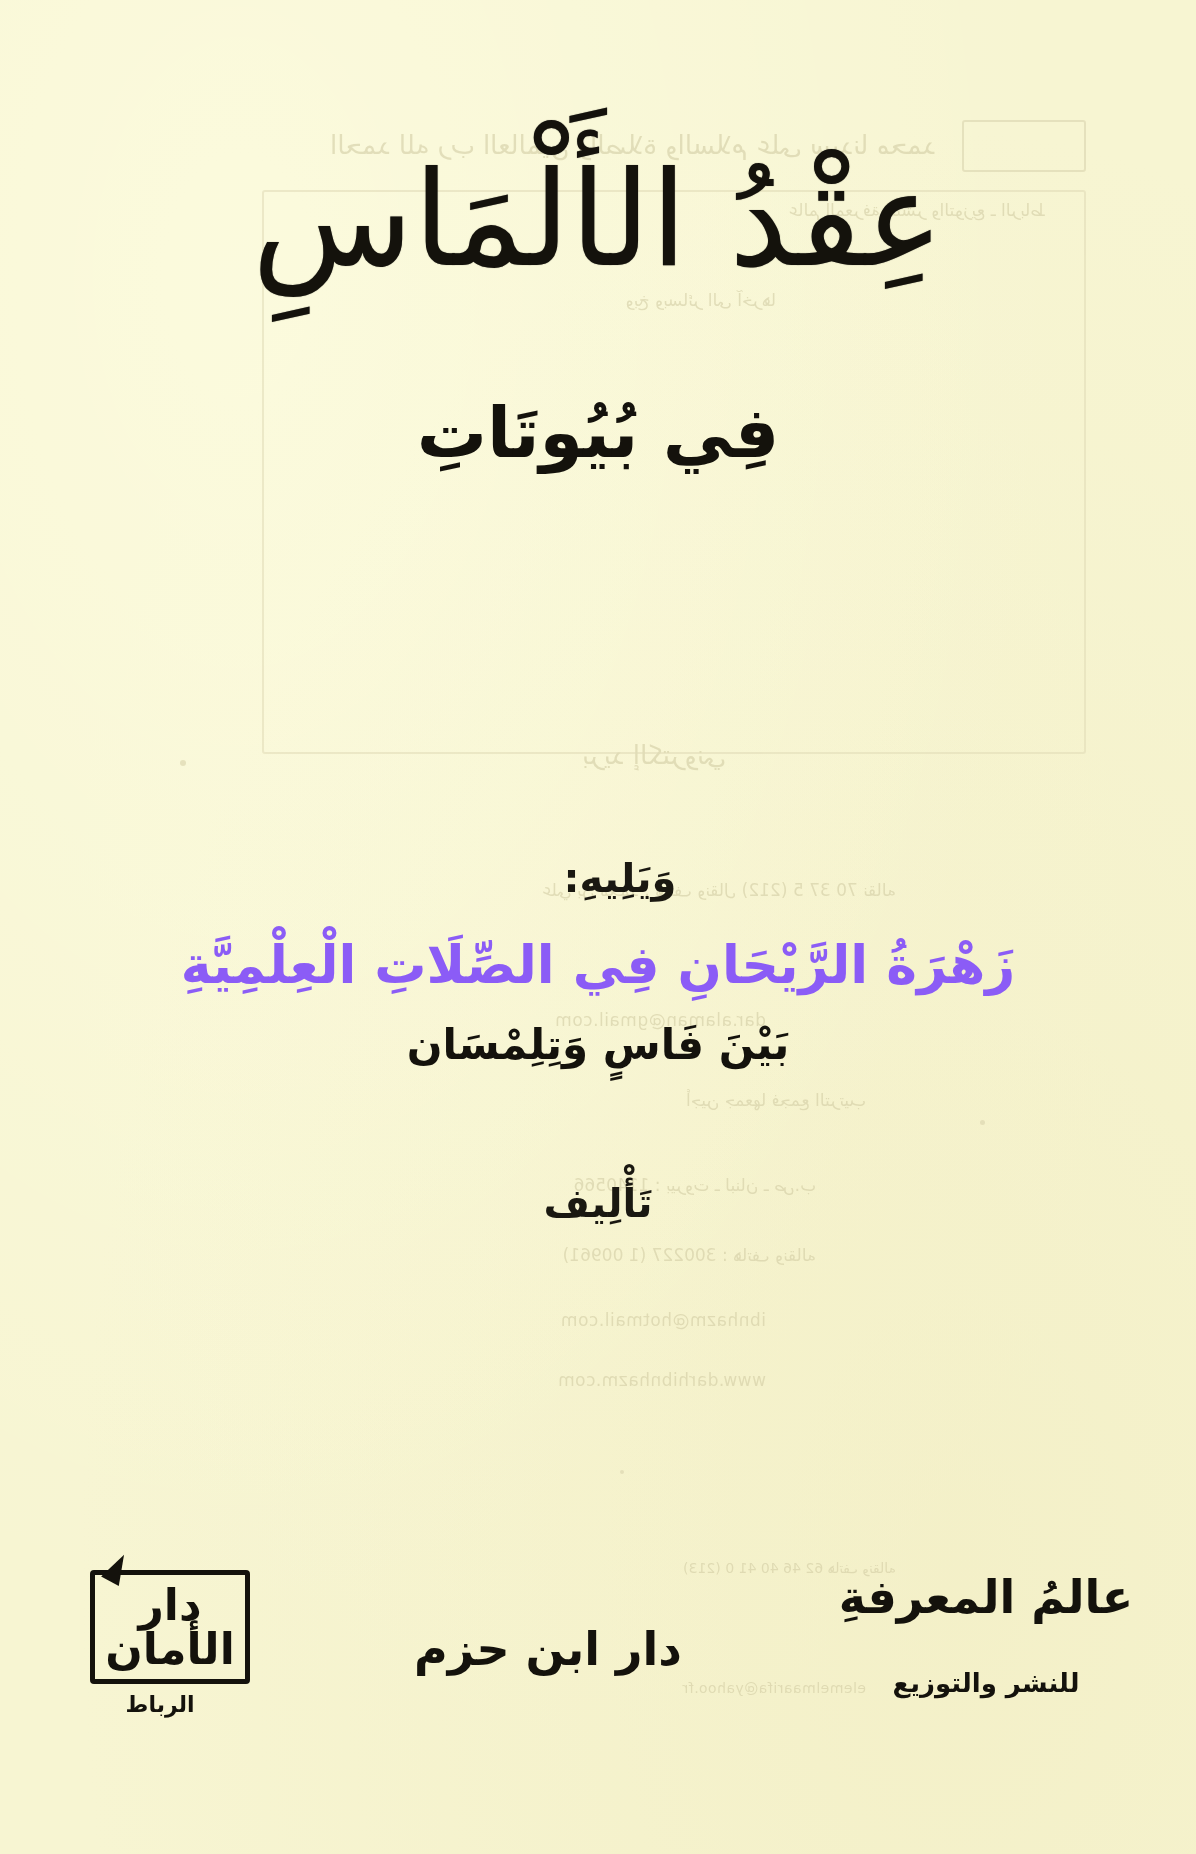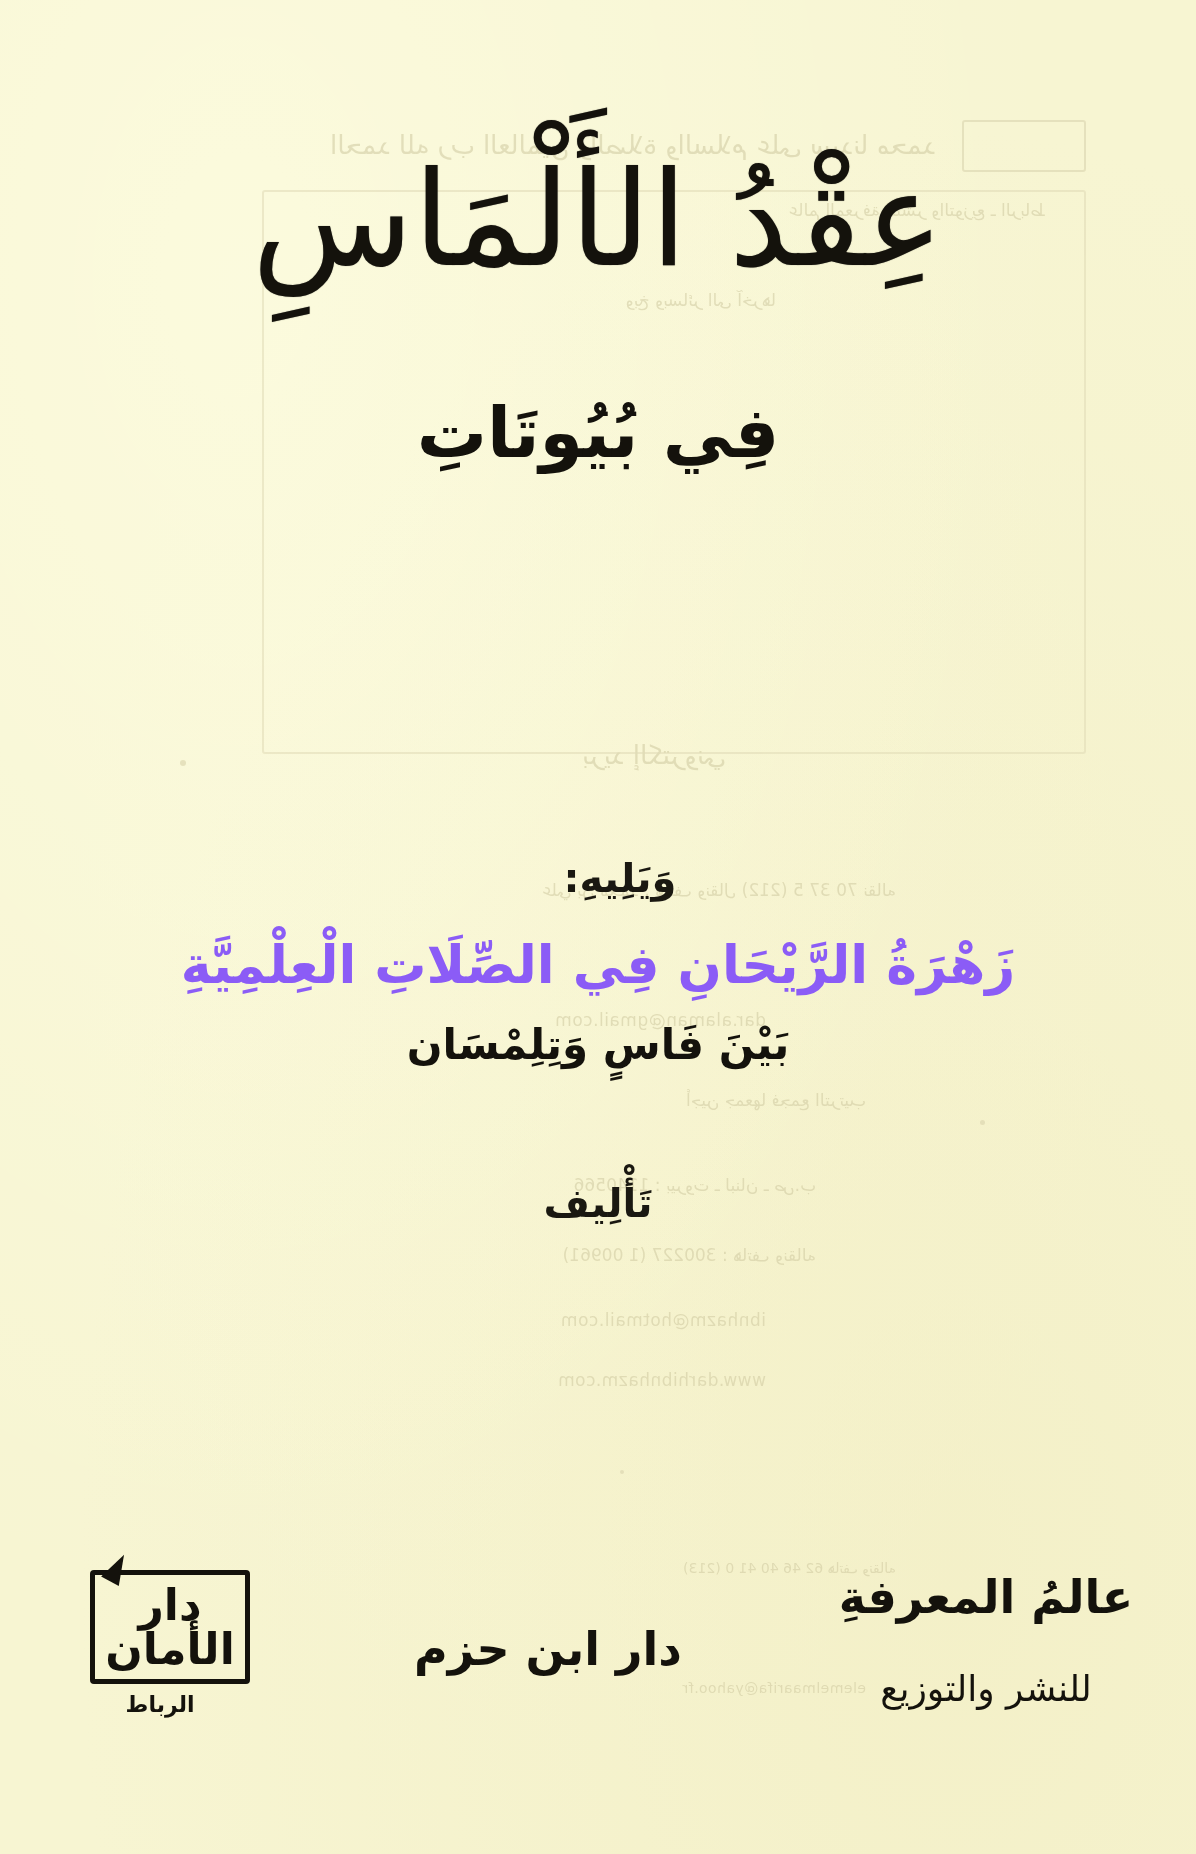--- a/index.html
+++ b/index.html
@@ -206,22 +206,22 @@
     font-weight: bold;
     letter-spacing: -1px;
   }
 
   .maarifa-line1 {
     font-size: 46px;
     font-weight: bold;
     letter-spacing: -1px;
   }
   .maarifa-line2 {
-    font-size: 36px;
-    font-weight: normal;
+    font-size: 26px;
+    font-weight: bold;
     margin-top: 6px;
   }
 
   
   .speck {
     position: absolute;
     background: #ddd7b0;
     border-radius: 50%;
     opacity: 0.7;
     pointer-events: none;

